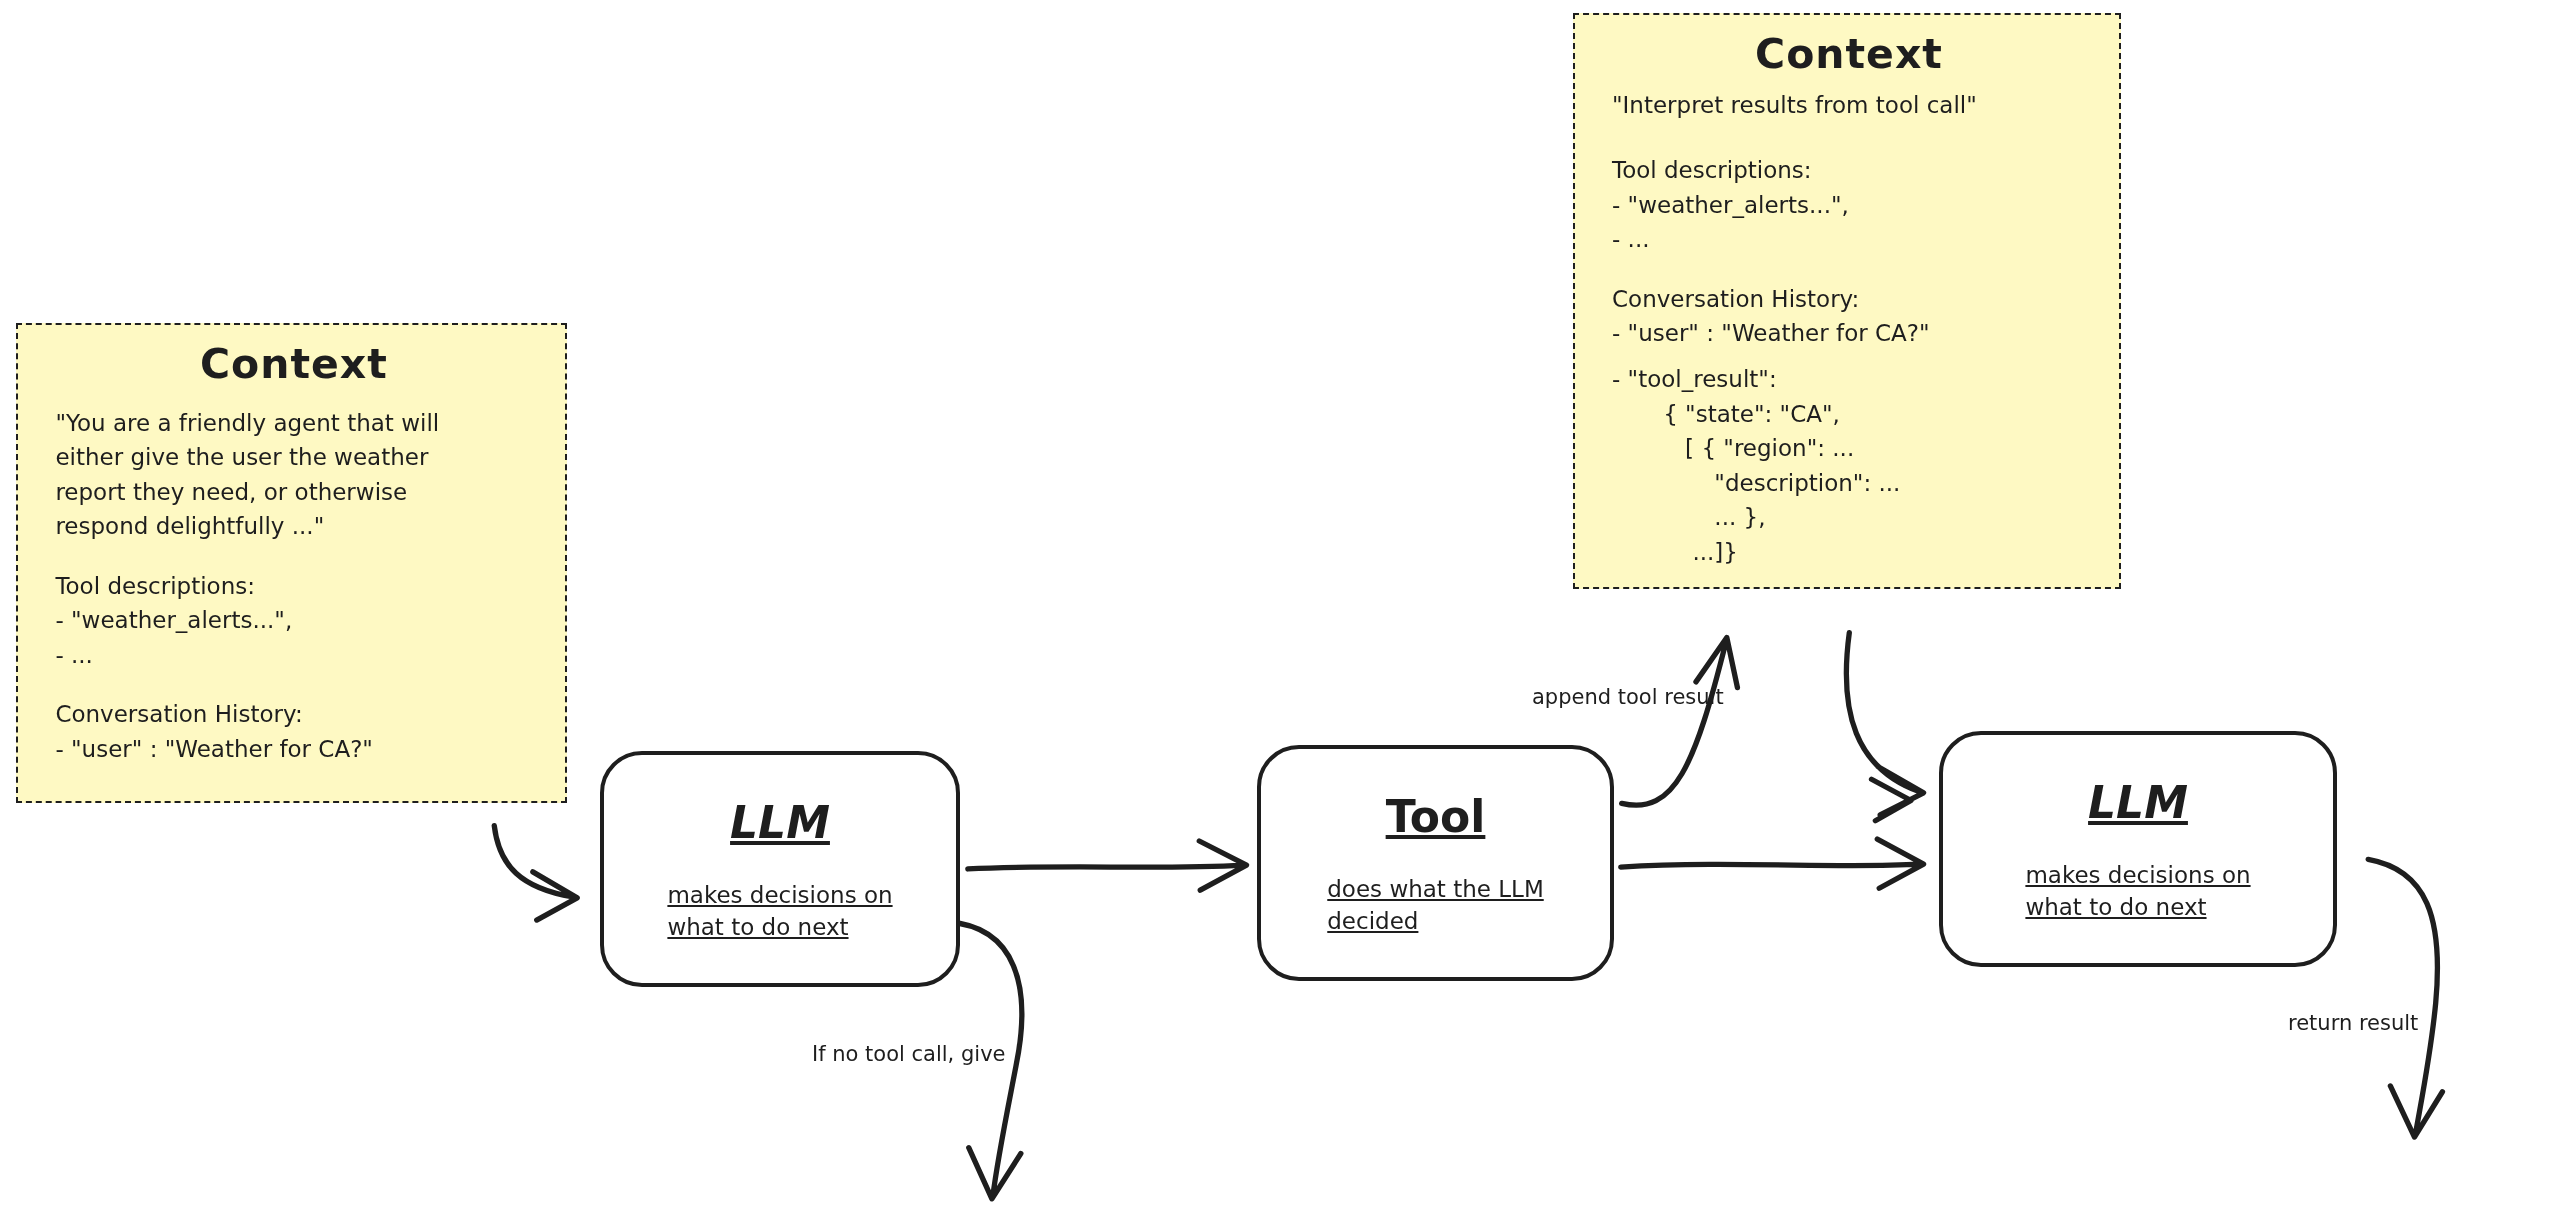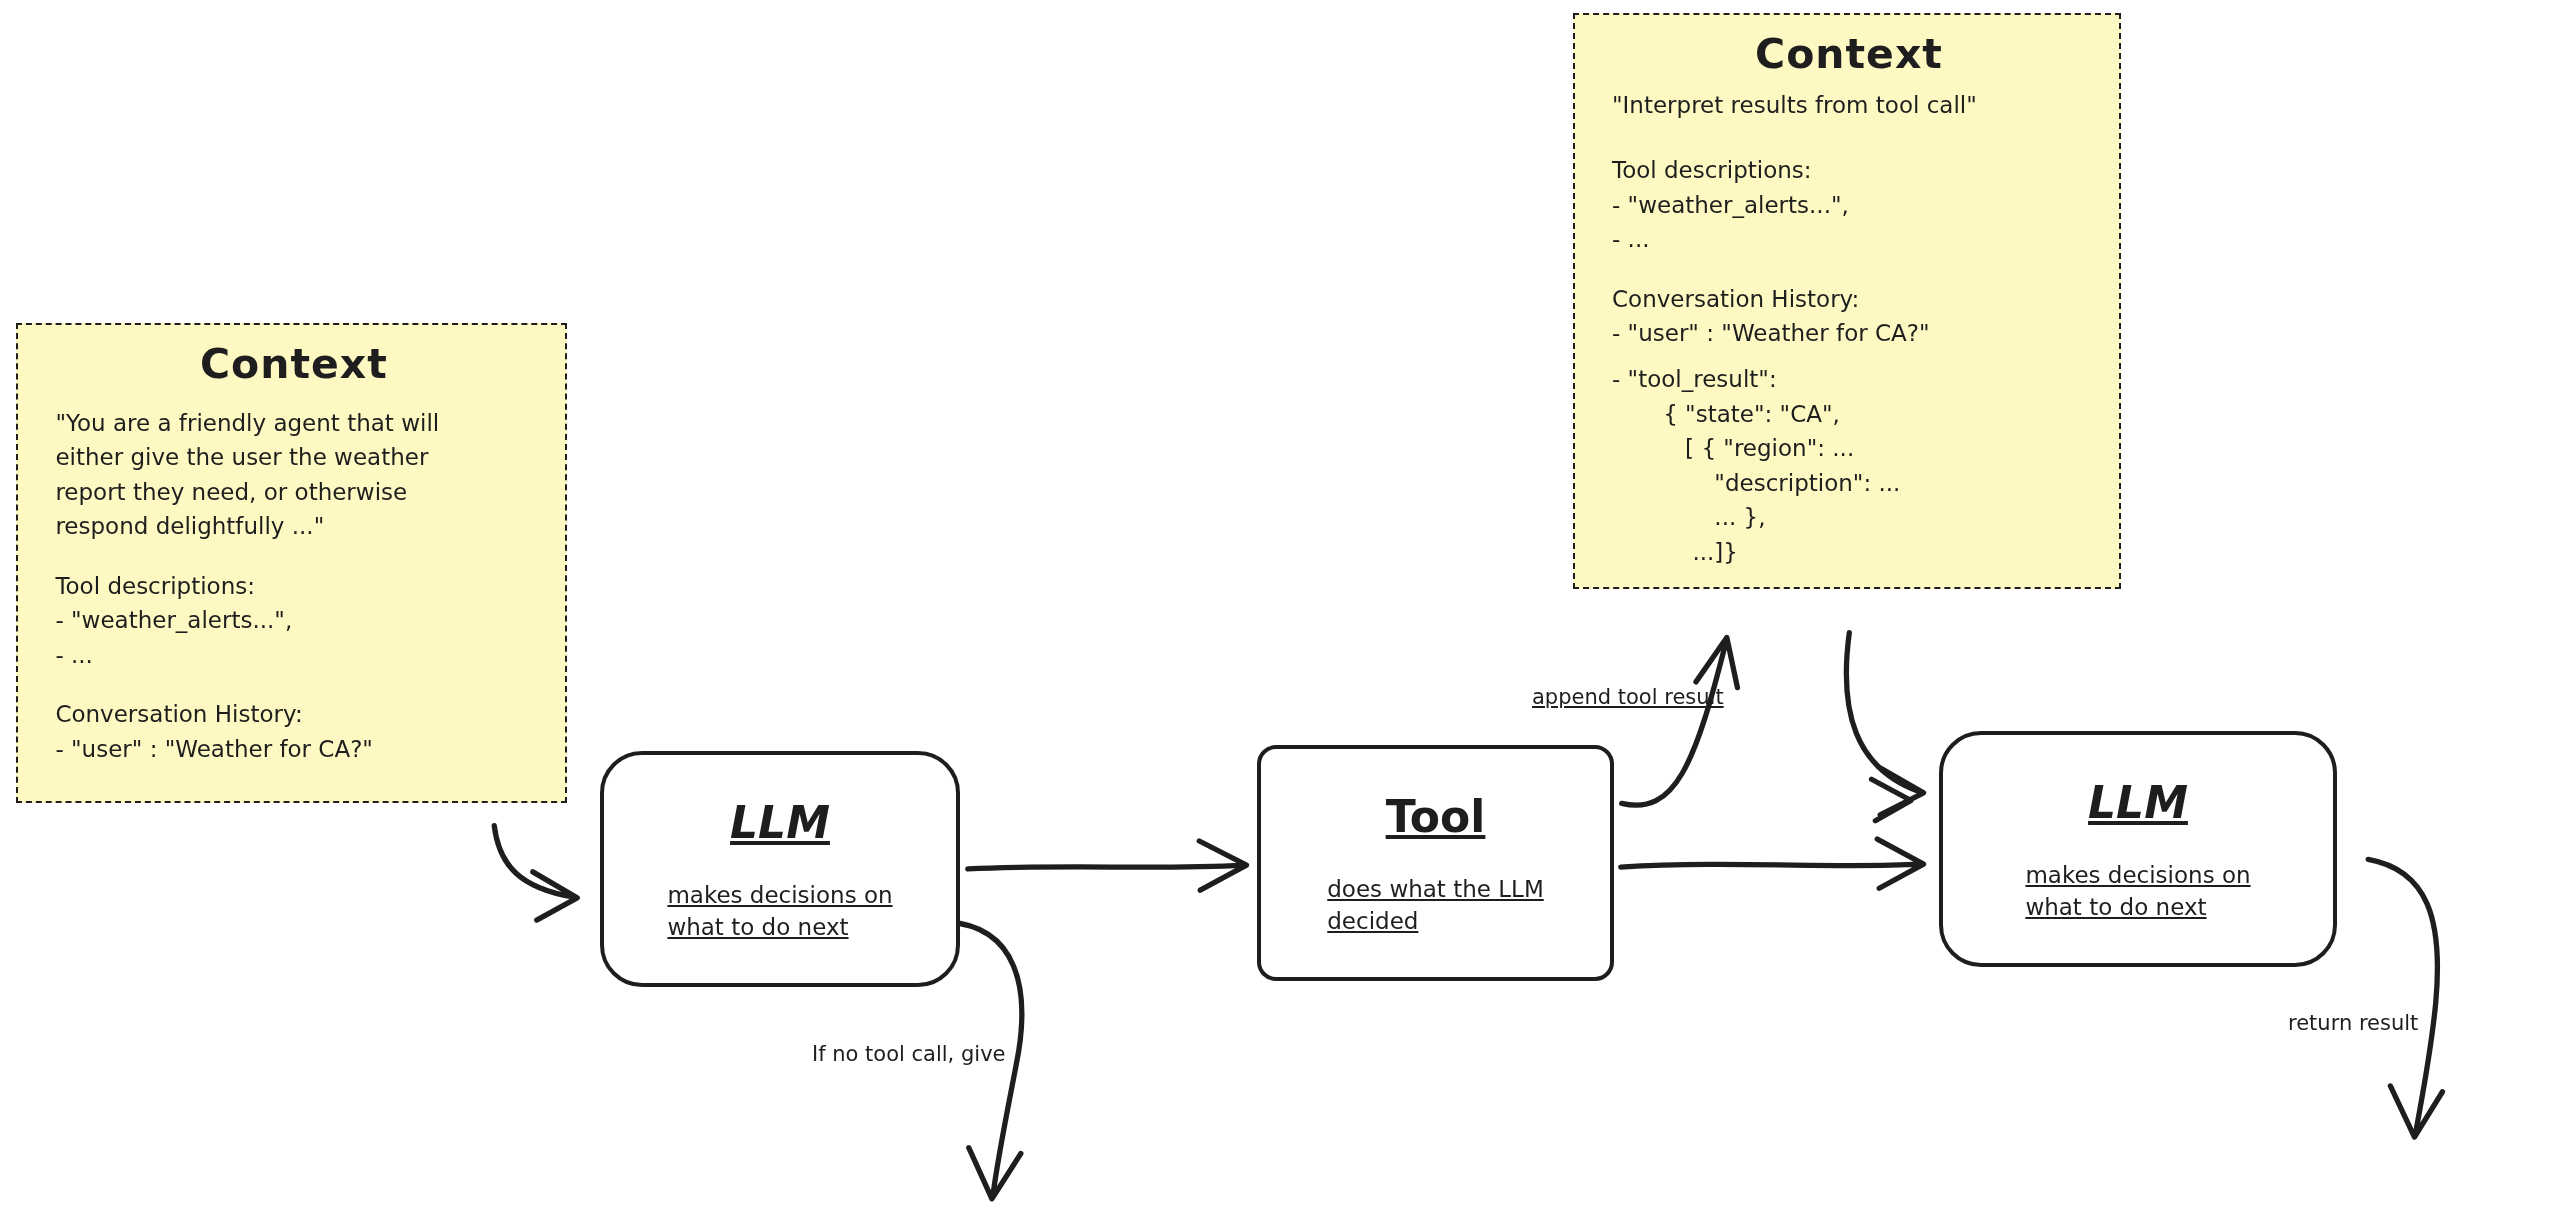--- a/index.html
+++ b/index.html
@@ -125,30 +125,30 @@
               ... },
            ...]}</p>
   </div>
 
   <div class="node" style="left:600px; top:751px; width:360px; height:236px;">
     <div class="node-title slant">LLM</div>
     <div class="node-sub">makes decisions on
 what to do next</div>
   </div>
 
-  <div class="node" style="left:1257px; top:745px; width:357px; height:236px;border-radius:19px;">
+  <div class="node" style="left:1257px; top:745px; width:357px; height:236px;">
     <div class="node-title">Tool</div>
     <div class="node-sub">does what the LLM
 decided</div>
   </div>
 
   <div class="node" style="left:1939px; top:731px; width:398px; height:236px;">
     <div class="node-title slant">LLM</div>
     <div class="node-sub">makes decisions on
 what to do next</div>
   </div>
 
-  <div class="edge-label" style="left:1532px; top:685px;text-decoration:underline;">append tool result</div>
+  <div class="edge-label" style="left:1532px; top:685px;">append tool result</div>
   <div class="edge-label" style="left:812px; top:1042px;">If no tool call, give</div>
   <div class="edge-label" style="left:2288px; top:1011px;">return result</div>
 
 </div>
 
 
 </body></html>

